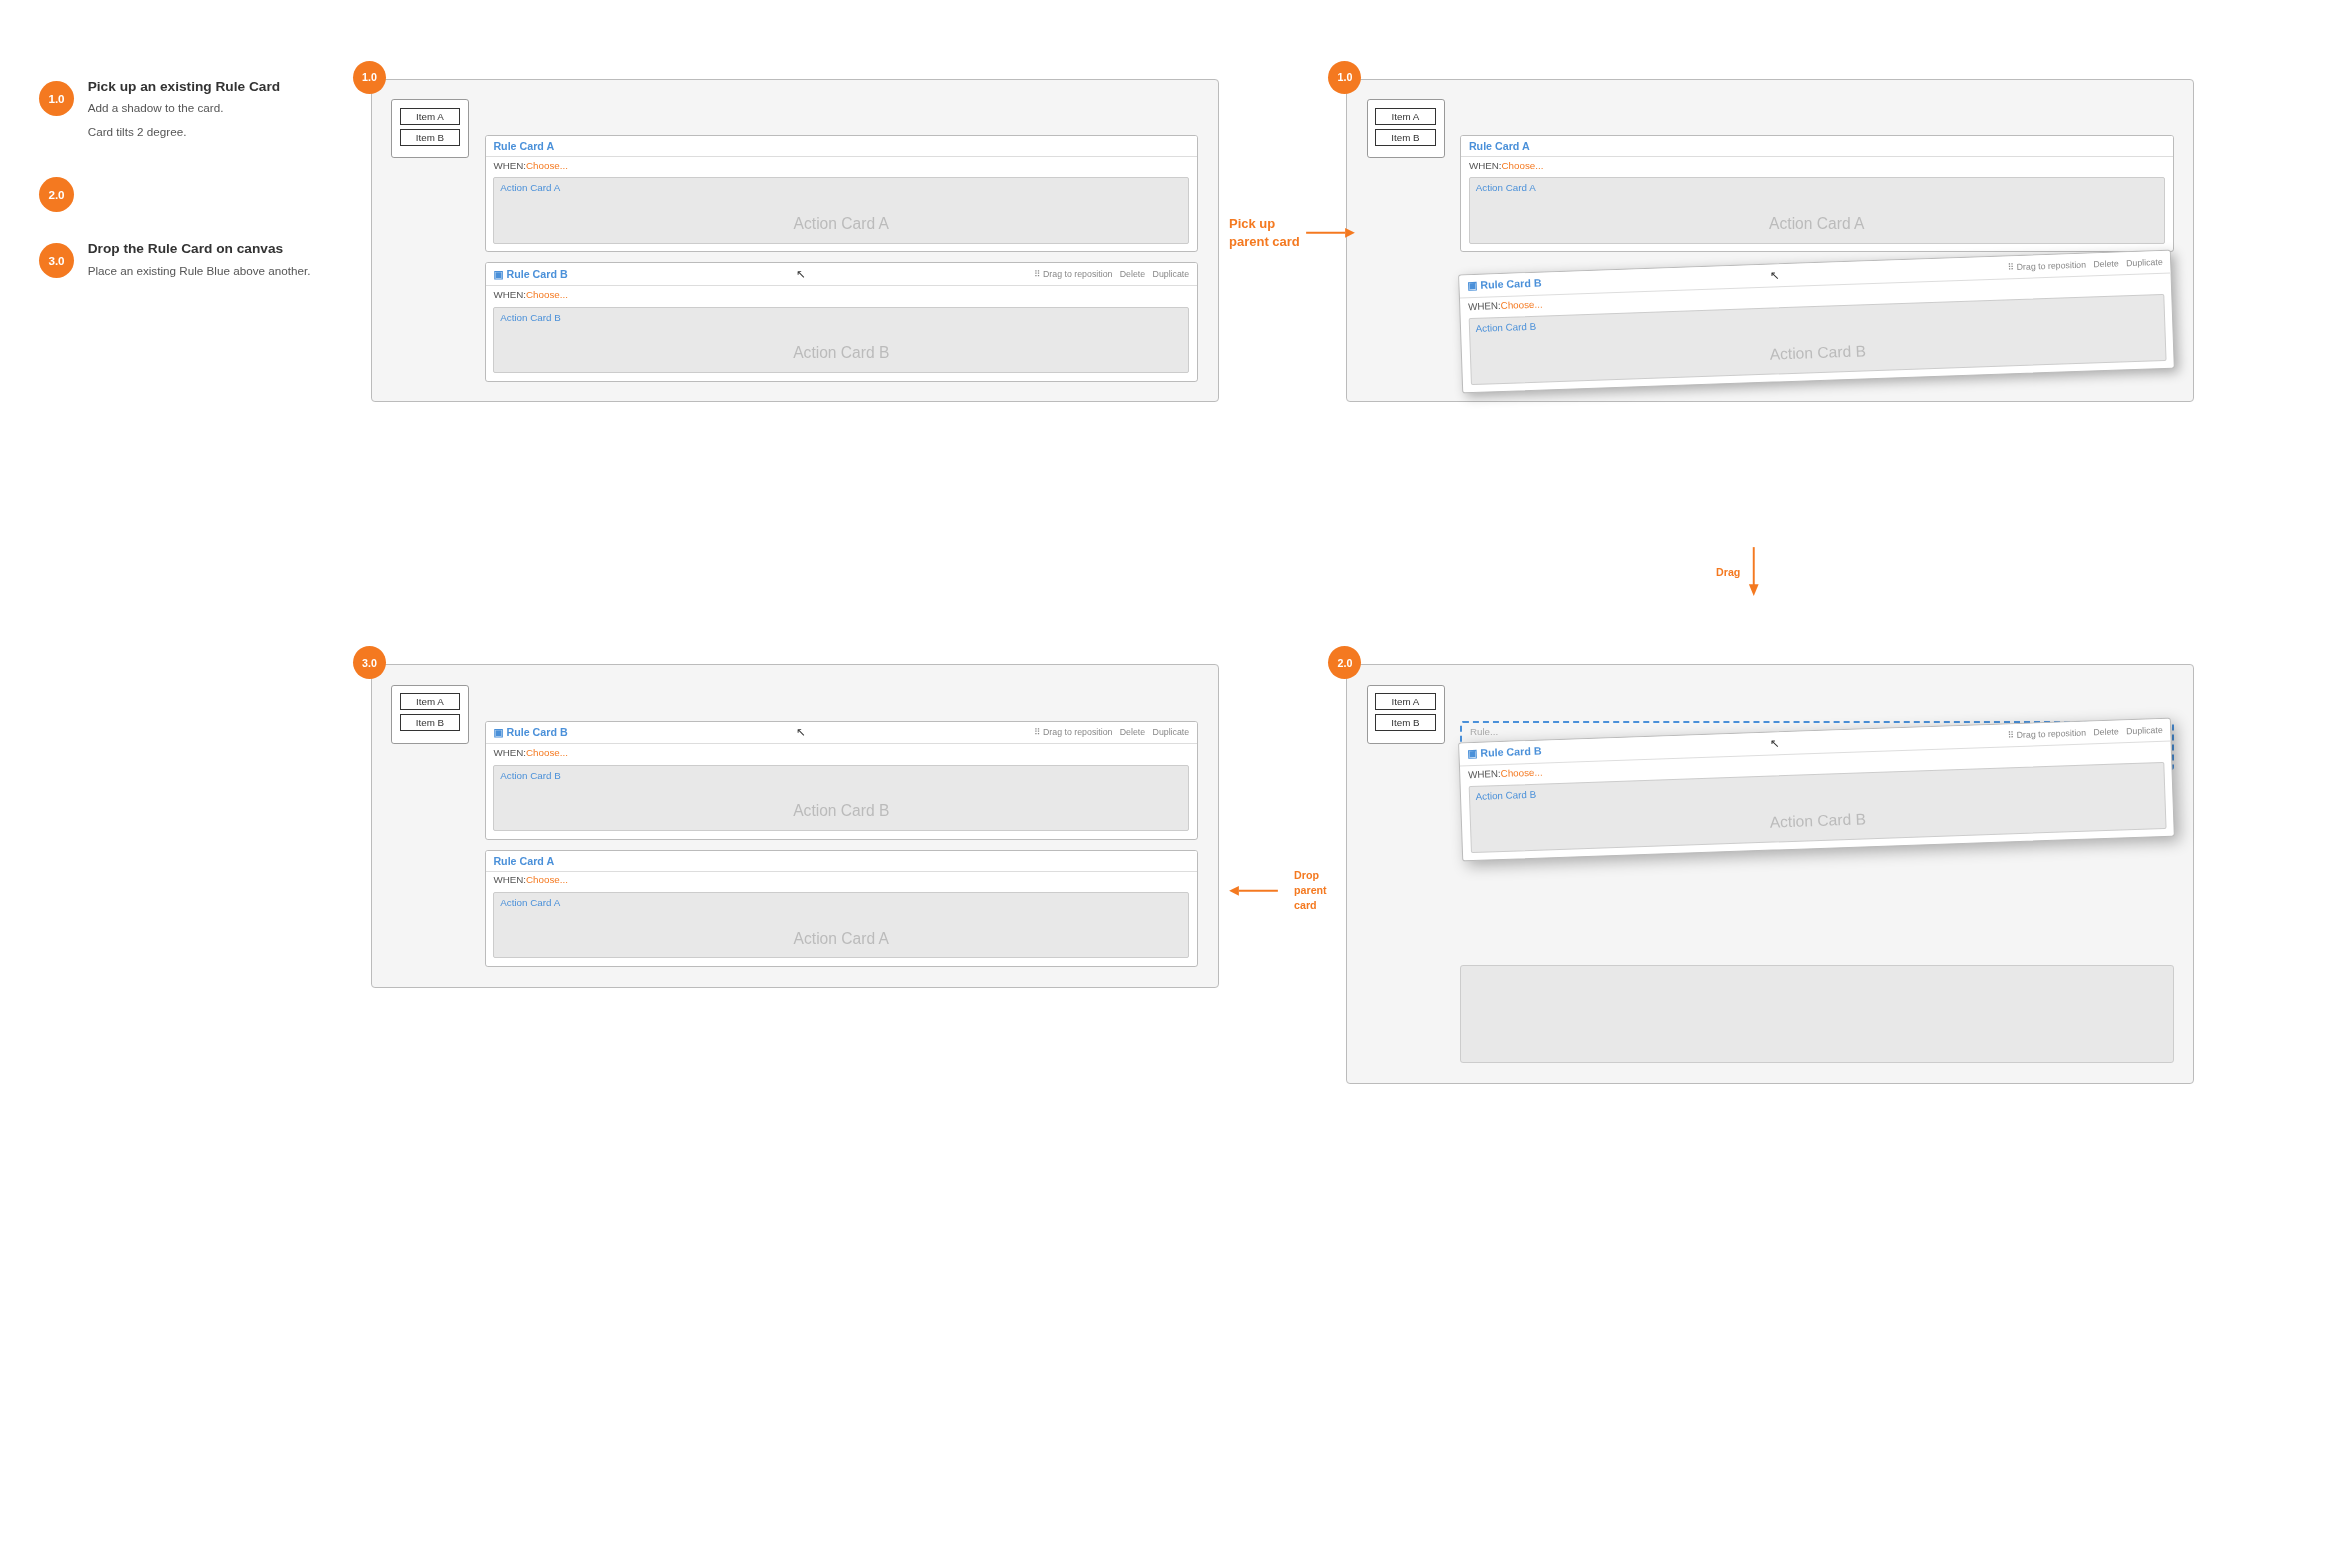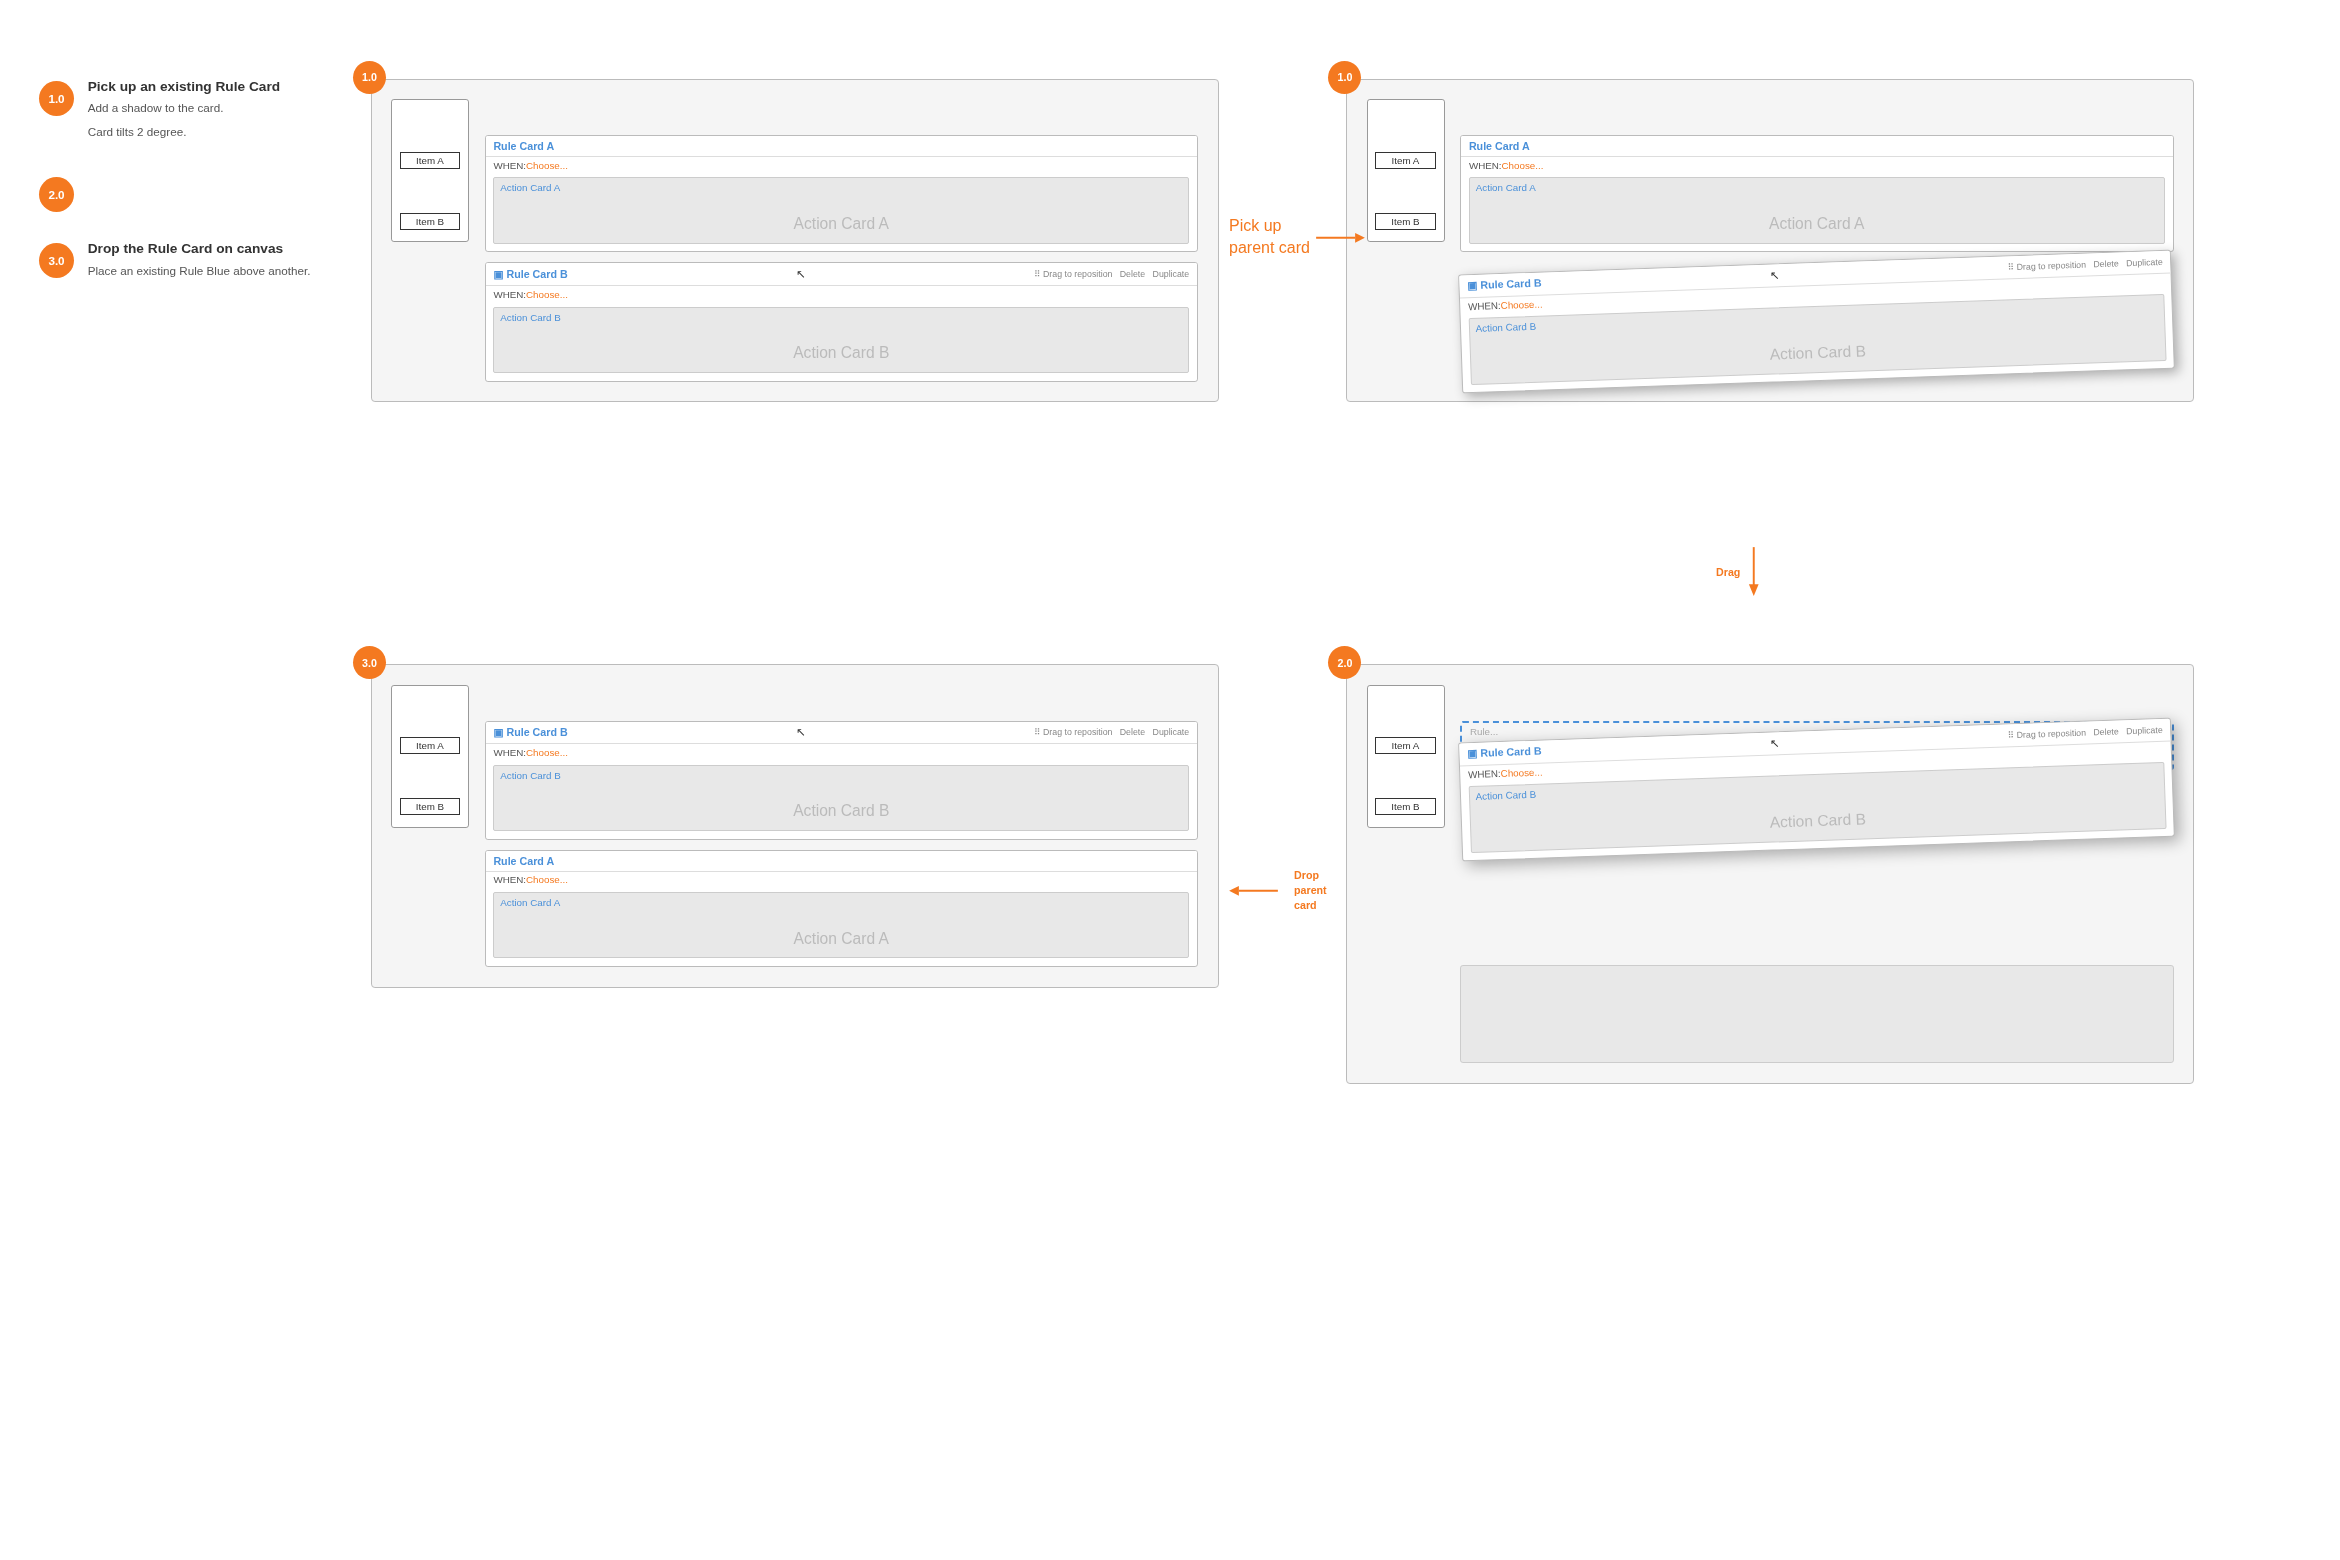--- a/index.html
+++ b/index.html
@@ -103,21 +103,20 @@
     }
 
     .item-tag {
       border: 1.5px solid #333;
       background: #fff;
       font-size: 9.8px;
       padding: 2px 5.9px;
       margin-bottom: 3.9px;
       display: block;
       text-align: center;
-      margin-top: 44px;
     }
 
     
     .rule-cards-area {
       flex: 1;
       display: flex;
       flex-direction: column;
       gap: 9.8px;
       margin-top: 36px;
     }
@@ -252,21 +251,21 @@
             <div class="action-card-inner">
               <div class="action-card-label-small">Action Card B</div>
               <div class="action-card-label-large">Action Card B</div>
             </div>
           </div>
         </div>
       </div>
     </div>
 
     <div style="position:absolute; top:156px; left:878px; display:flex; align-items:center; gap:5.9px; z-index:20;">
-      <span style="color:#f47920; font-size:16px; font-weight:normal; line-height:1.4;">Pick up<br>parent card</span>
+      <span style="color:#f47920; font-size:13px; font-weight:bold; line-height:1.4;">Pick up<br>parent card</span>
       <svg width="49" height="19.5" viewBox="0 0 50 20">
         <line x1="0" y1="10" x2="40" y2="10" stroke="#f47920" stroke-width="2"></line>
         <polygon points="40,5 50,10 40,15" fill="#f47920"></polygon>
       </svg>
     </div>
 
     <div style="position:absolute; top:19.5px; left:995px; width:848px;">
       <div class="step-badge">1.0</div>
       <div class="canvas-frame">
 

